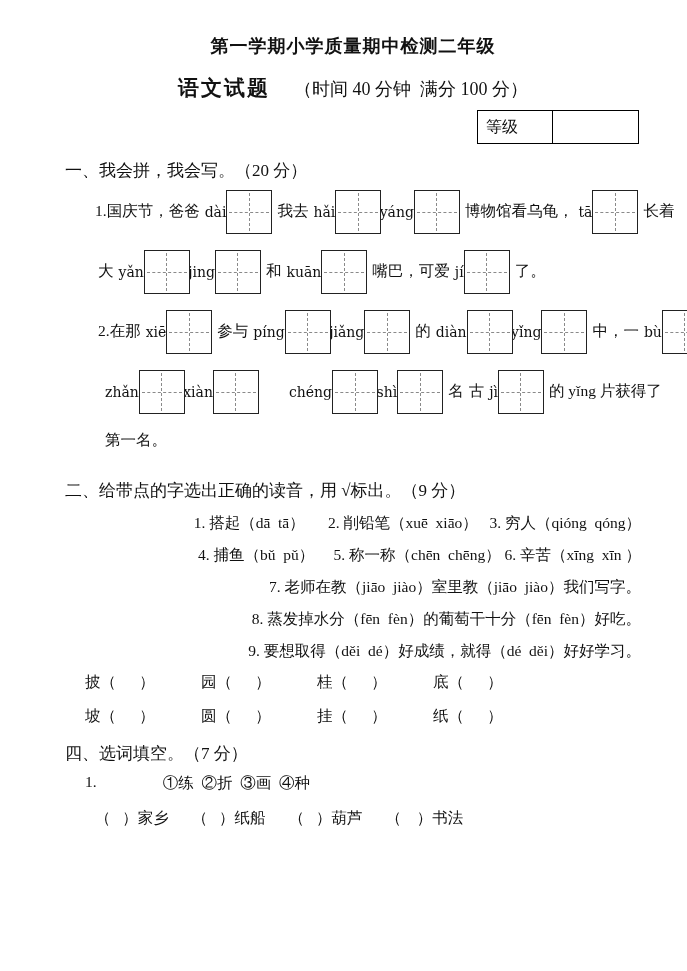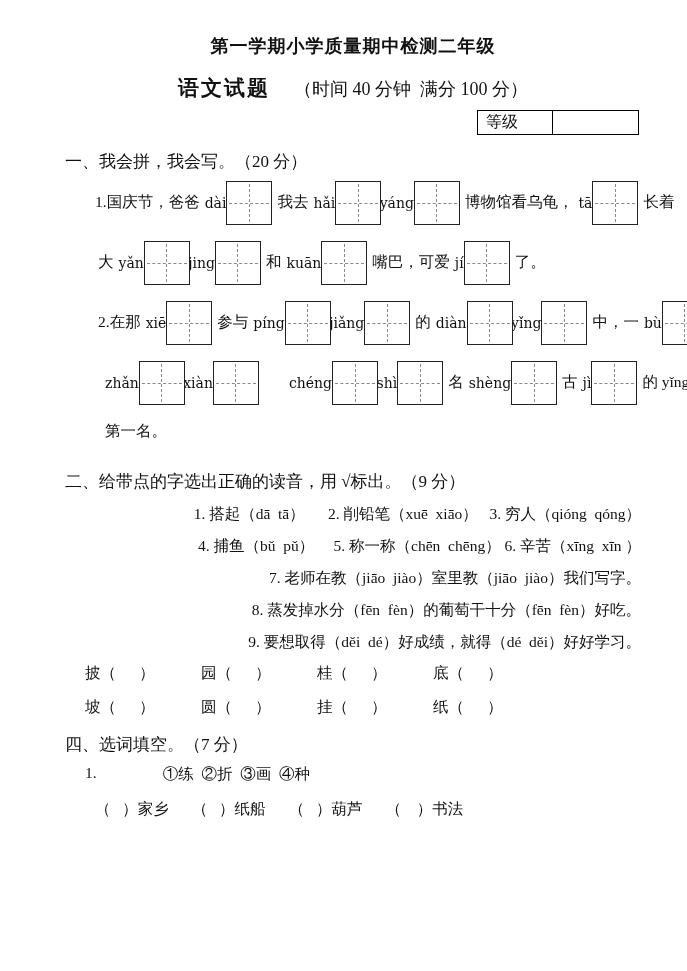--- a/index.html
+++ b/index.html
@@ -39,21 +39,21 @@
     margin-left: 24px;
   }
   .grade-wrap {
     display: flex;
     justify-content: flex-end;
     margin-top: 8px;
     margin-right: 2px;
   }
   .grade-label, .grade-value {
     box-sizing: border-box;
-    height: 25px;
+    height: 34px;
     border: 1.6px solid #000;
     font-size: 16px;
     display: flex;
     align-items: center;
     padding-left: 8px;
   }
   .grade-label { width: 76px; }
   .grade-value { width: 86px; border-left: none; }
 
   .sec-heading {
@@ -270,26 +270,20 @@
           <span class="tzg-col">
             <span class="py">chéng</span>
             <span class="tzg"></span>
           </span>
           <span class="tzg-col">
             <span class="py">shì</span>
             <span class="tzg"></span>
           </span>
         </span>
         <span class="line-text">名</span>
-        <span class="box-unit">
-          <span class="tzg-col">
-            <span class="py">shèng</span>
-            <span class="tzg"></span>
-          </span>
-        </span>
         <span class="line-text">古</span>
         <span class="box-unit">
           <span class="tzg-col">
             <span class="py">jì</span>
             <span class="tzg"></span>
           </span>
         </span>
         <span class="line-text">的 yǐng 片获得了</span>
       </div>
       <div class="write-line" style="padding-left: 40px;">

